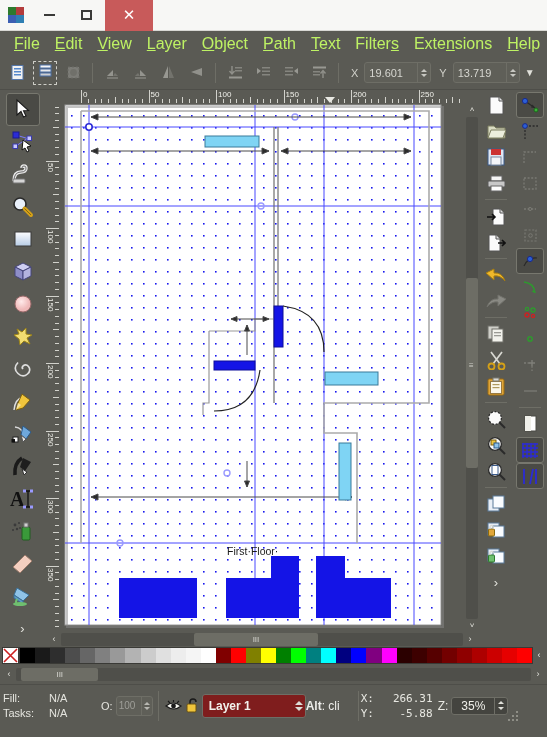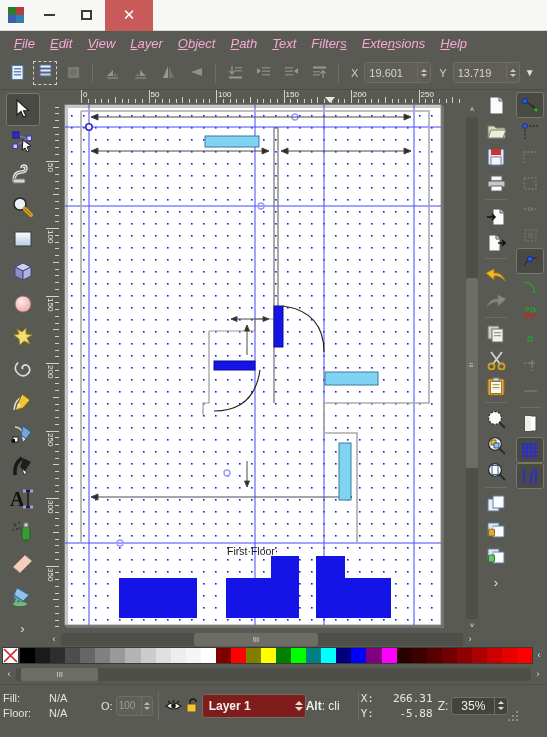--- a/index.html
+++ b/index.html
@@ -17,21 +17,21 @@
   .win-btns { display:flex; height:31px; flex:0 0 auto; }
   .win-btn { width:37px; height:31px; display:flex; align-items:center; justify-content:center;
              color:#3a3a38; font-size:13px; }
   .win-btn.close { background:#c85a5a; color:#fff; width:48px; font-size:15px; }
   .glyph-min { width:11px; height:2px; background:#3a3a38; display:block; }
   .glyph-max { width:11px; height:10px; border:2px solid #3a3a38; display:block; }
 
   
   .menubar { height:25px; background:#5a5a54; display:flex; align-items:center;
              padding-left:7px; gap:1px; }
-  .menu-item { padding:3px 7px; font-size:13px; color:#f9a8d4; white-space:nowrap;font-style:italic; }
+  .menu-item { padding:3px 7px; font-size:16px; color:#bef264; white-space:nowrap; }
   .menu-item u { text-decoration:underline; }
 
   
   .cmdbar { height:34px; background:#5a5a54; display:flex; align-items:center;
             padding:0 4px; gap:2px; border-bottom:1px solid #4e4e49; }
   .tbtn { width:26px; height:26px; display:flex; align-items:center; justify-content:center;
           border-radius:2px; }
   .tbtn.sel { outline:1px dashed #cfcfc8; outline-offset:-2px; }
   .tsep { width:1px; height:20px; background:#6e6e66; margin:0 4px; }
   .fld-label { font-size:11px; color:#cfcfc8; margin:0 4px 0 6px; }
@@ -936,21 +936,21 @@
   <div class="hbtn">›</div>
 </div>
 
 <div class="status">
   <div class="fs-block">
     <div class="fs-row">
       <span class="fs-k">Fill:</span>
       <span class="fs-v">N/A</span>
     </div>
     <div class="fs-row">
-      <span class="fs-k">Floor:</span>
+      <span class="fs-k">Tasks:</span>
       <span class="fs-v">N/A</span>
     </div>
   </div>
   <div class="opa">
     <span style="color:#e4e4de;font-size:11px;">O:</span>
     <div class="ofld">
       <input readonly="" value="100" style="">
       <div class="arrows">
           <i class="up"></i>
           <i class="dn"></i>

